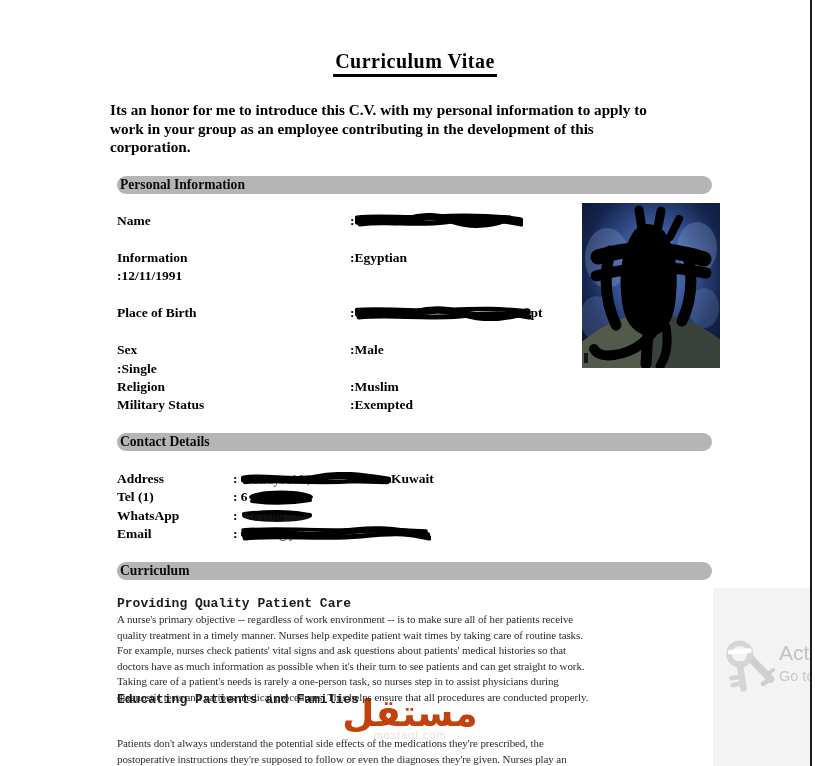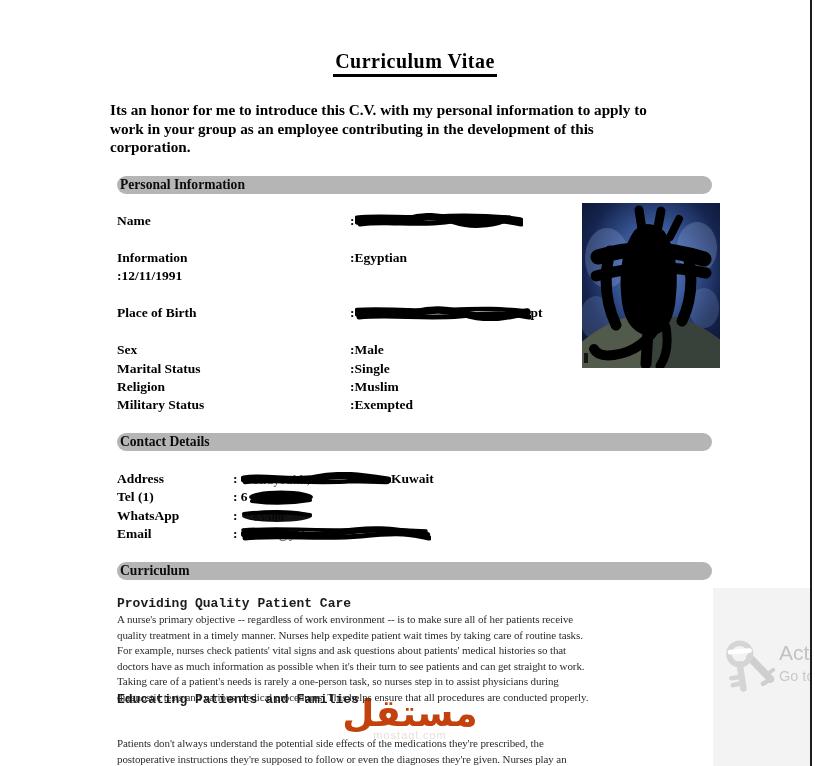--- a/index.html
+++ b/index.html
@@ -113,21 +113,20 @@
         <path d="M2,4 C30,2 60,6 95,4 S145,3 168,5" stroke-width="4.5"></path>
       </g>
           </svg></span><span>pt</span></span>
   </div>
   <div class="spacer"></div>
   <div class="row">
     <span class="lbl">Sex</span>
     <span class="val">:Male</span>
   </div>
   <div class="row">
-    <span class="lbl">Marital Status</span>
     <span class="val">:Single</span>
   </div>
   <div class="row">
     <span class="lbl">Religion</span>
     <span class="val">:Muslim</span>
   </div>
   <div class="row">
     <span class="lbl">Military Status</span>
     <span class="val">:Exempted</span>
   </div>

